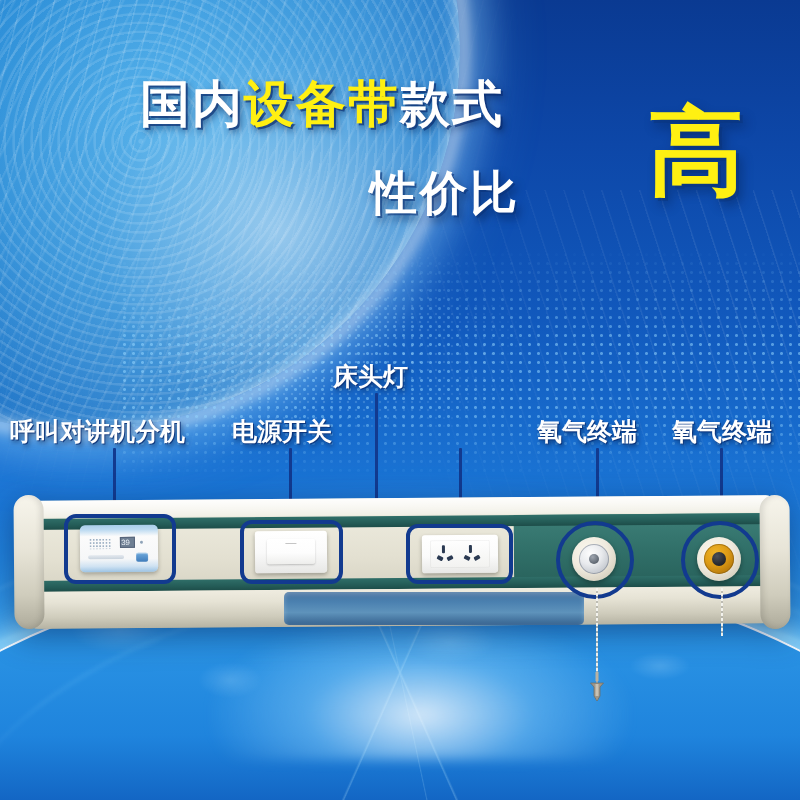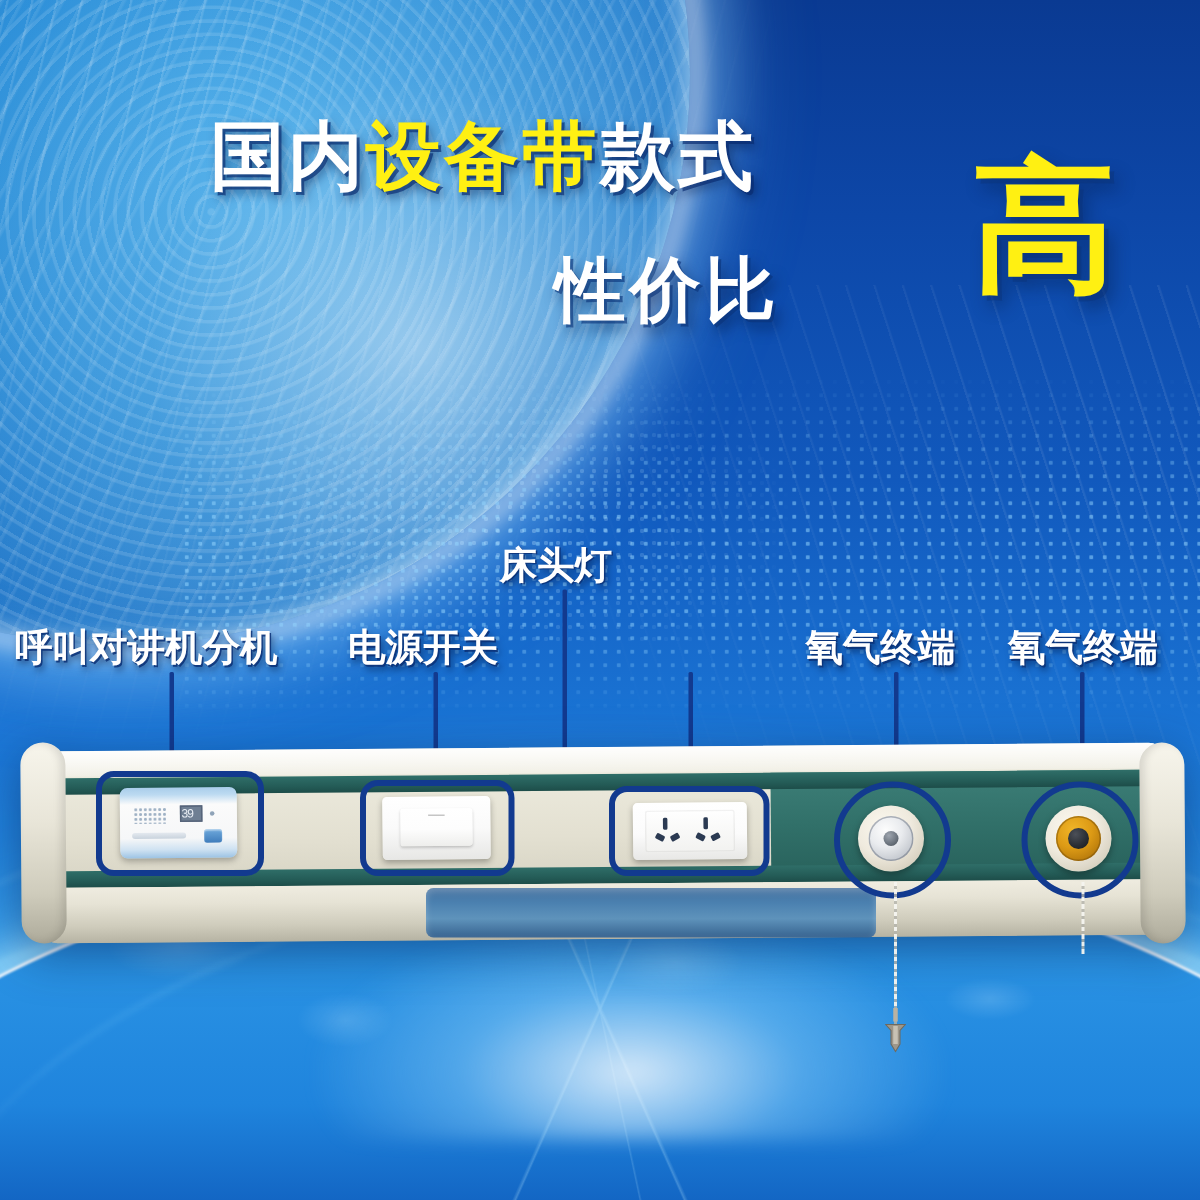--- a/index.html
+++ b/index.html
@@ -364,21 +364,21 @@
     background-size: 3.2px 3.2px;
     opacity: 0.85;
   }
   .ic-display {
     position: absolute; left: 40px; top: 12px;
     width: 15px; height: 11px;
     background: #6f7f93;
     border: 1px solid #56647a;
     color: #e9eef5;
     font-size: 8px;
-    font-family: Liberation Sans, sans-serif;
+    font-family: Liberation Mono, monospace;
     text-align: left;
     line-height: 10px;
     letter-spacing: -0.5px;
   }
   .ic-led {
     position: absolute; left: 60px; top: 16px;
     width: 3px; height: 3px;
     border-radius: 50%;
     background: #8fa3b8;
   }

